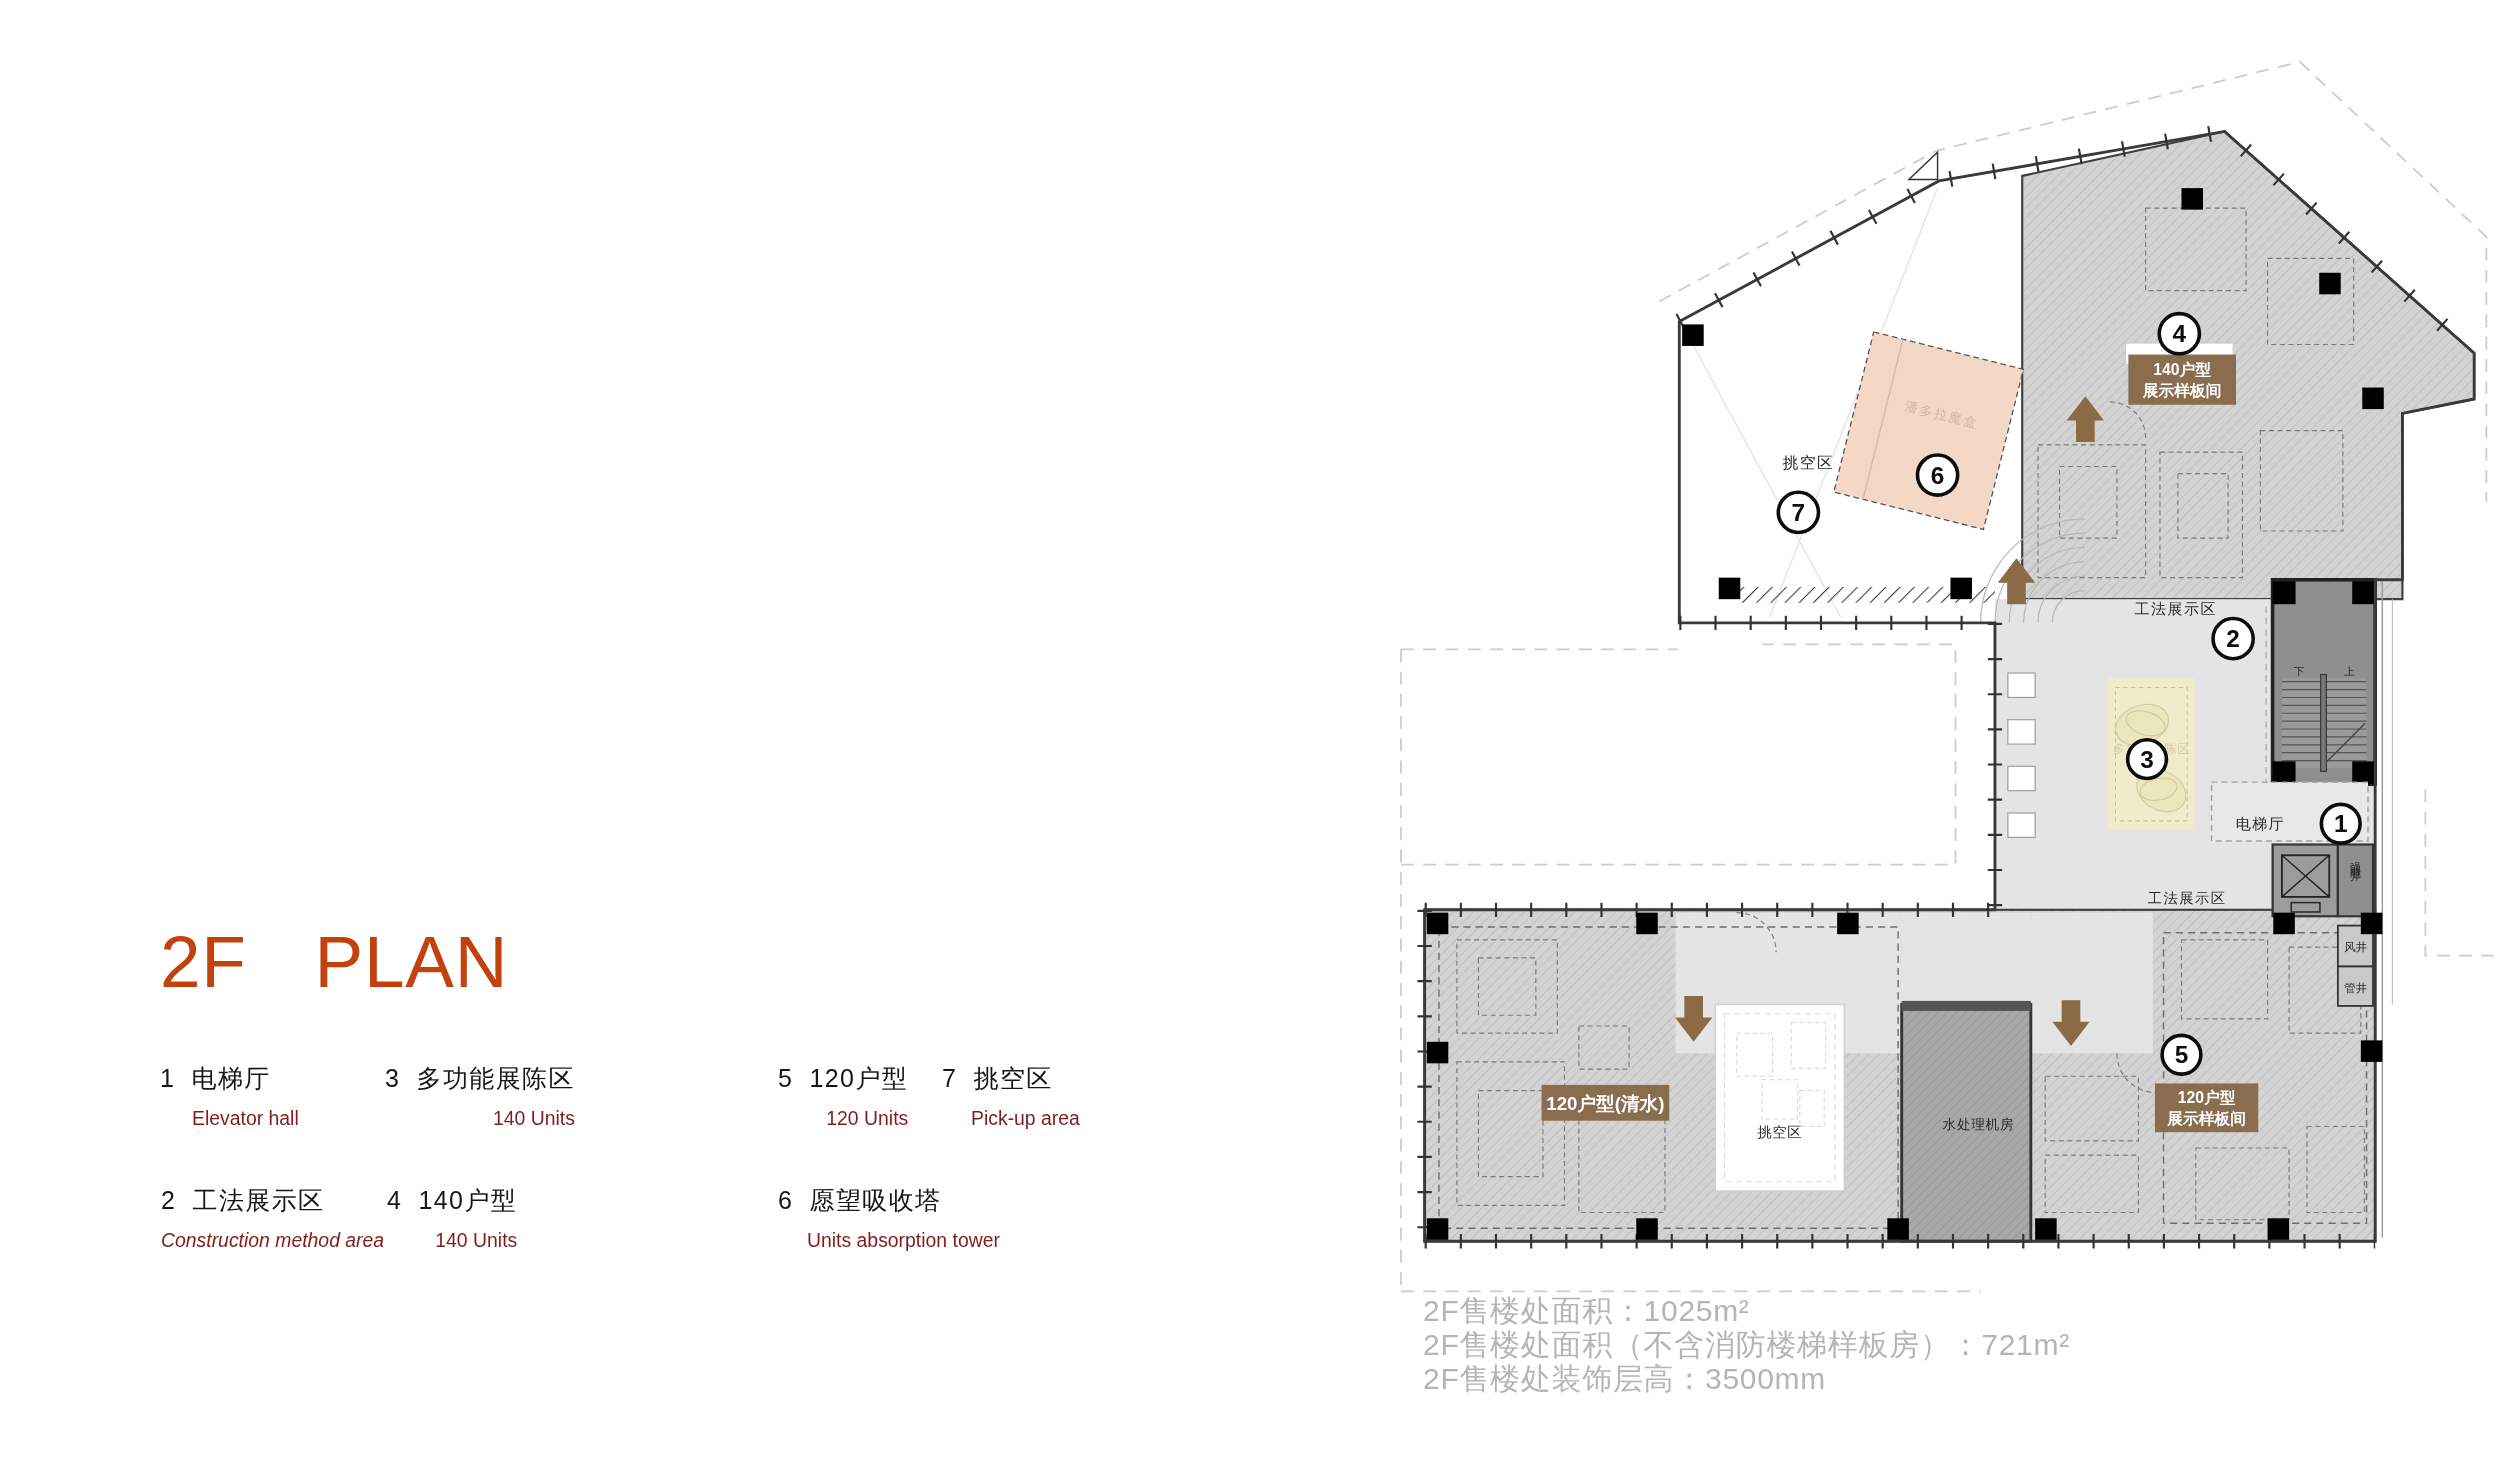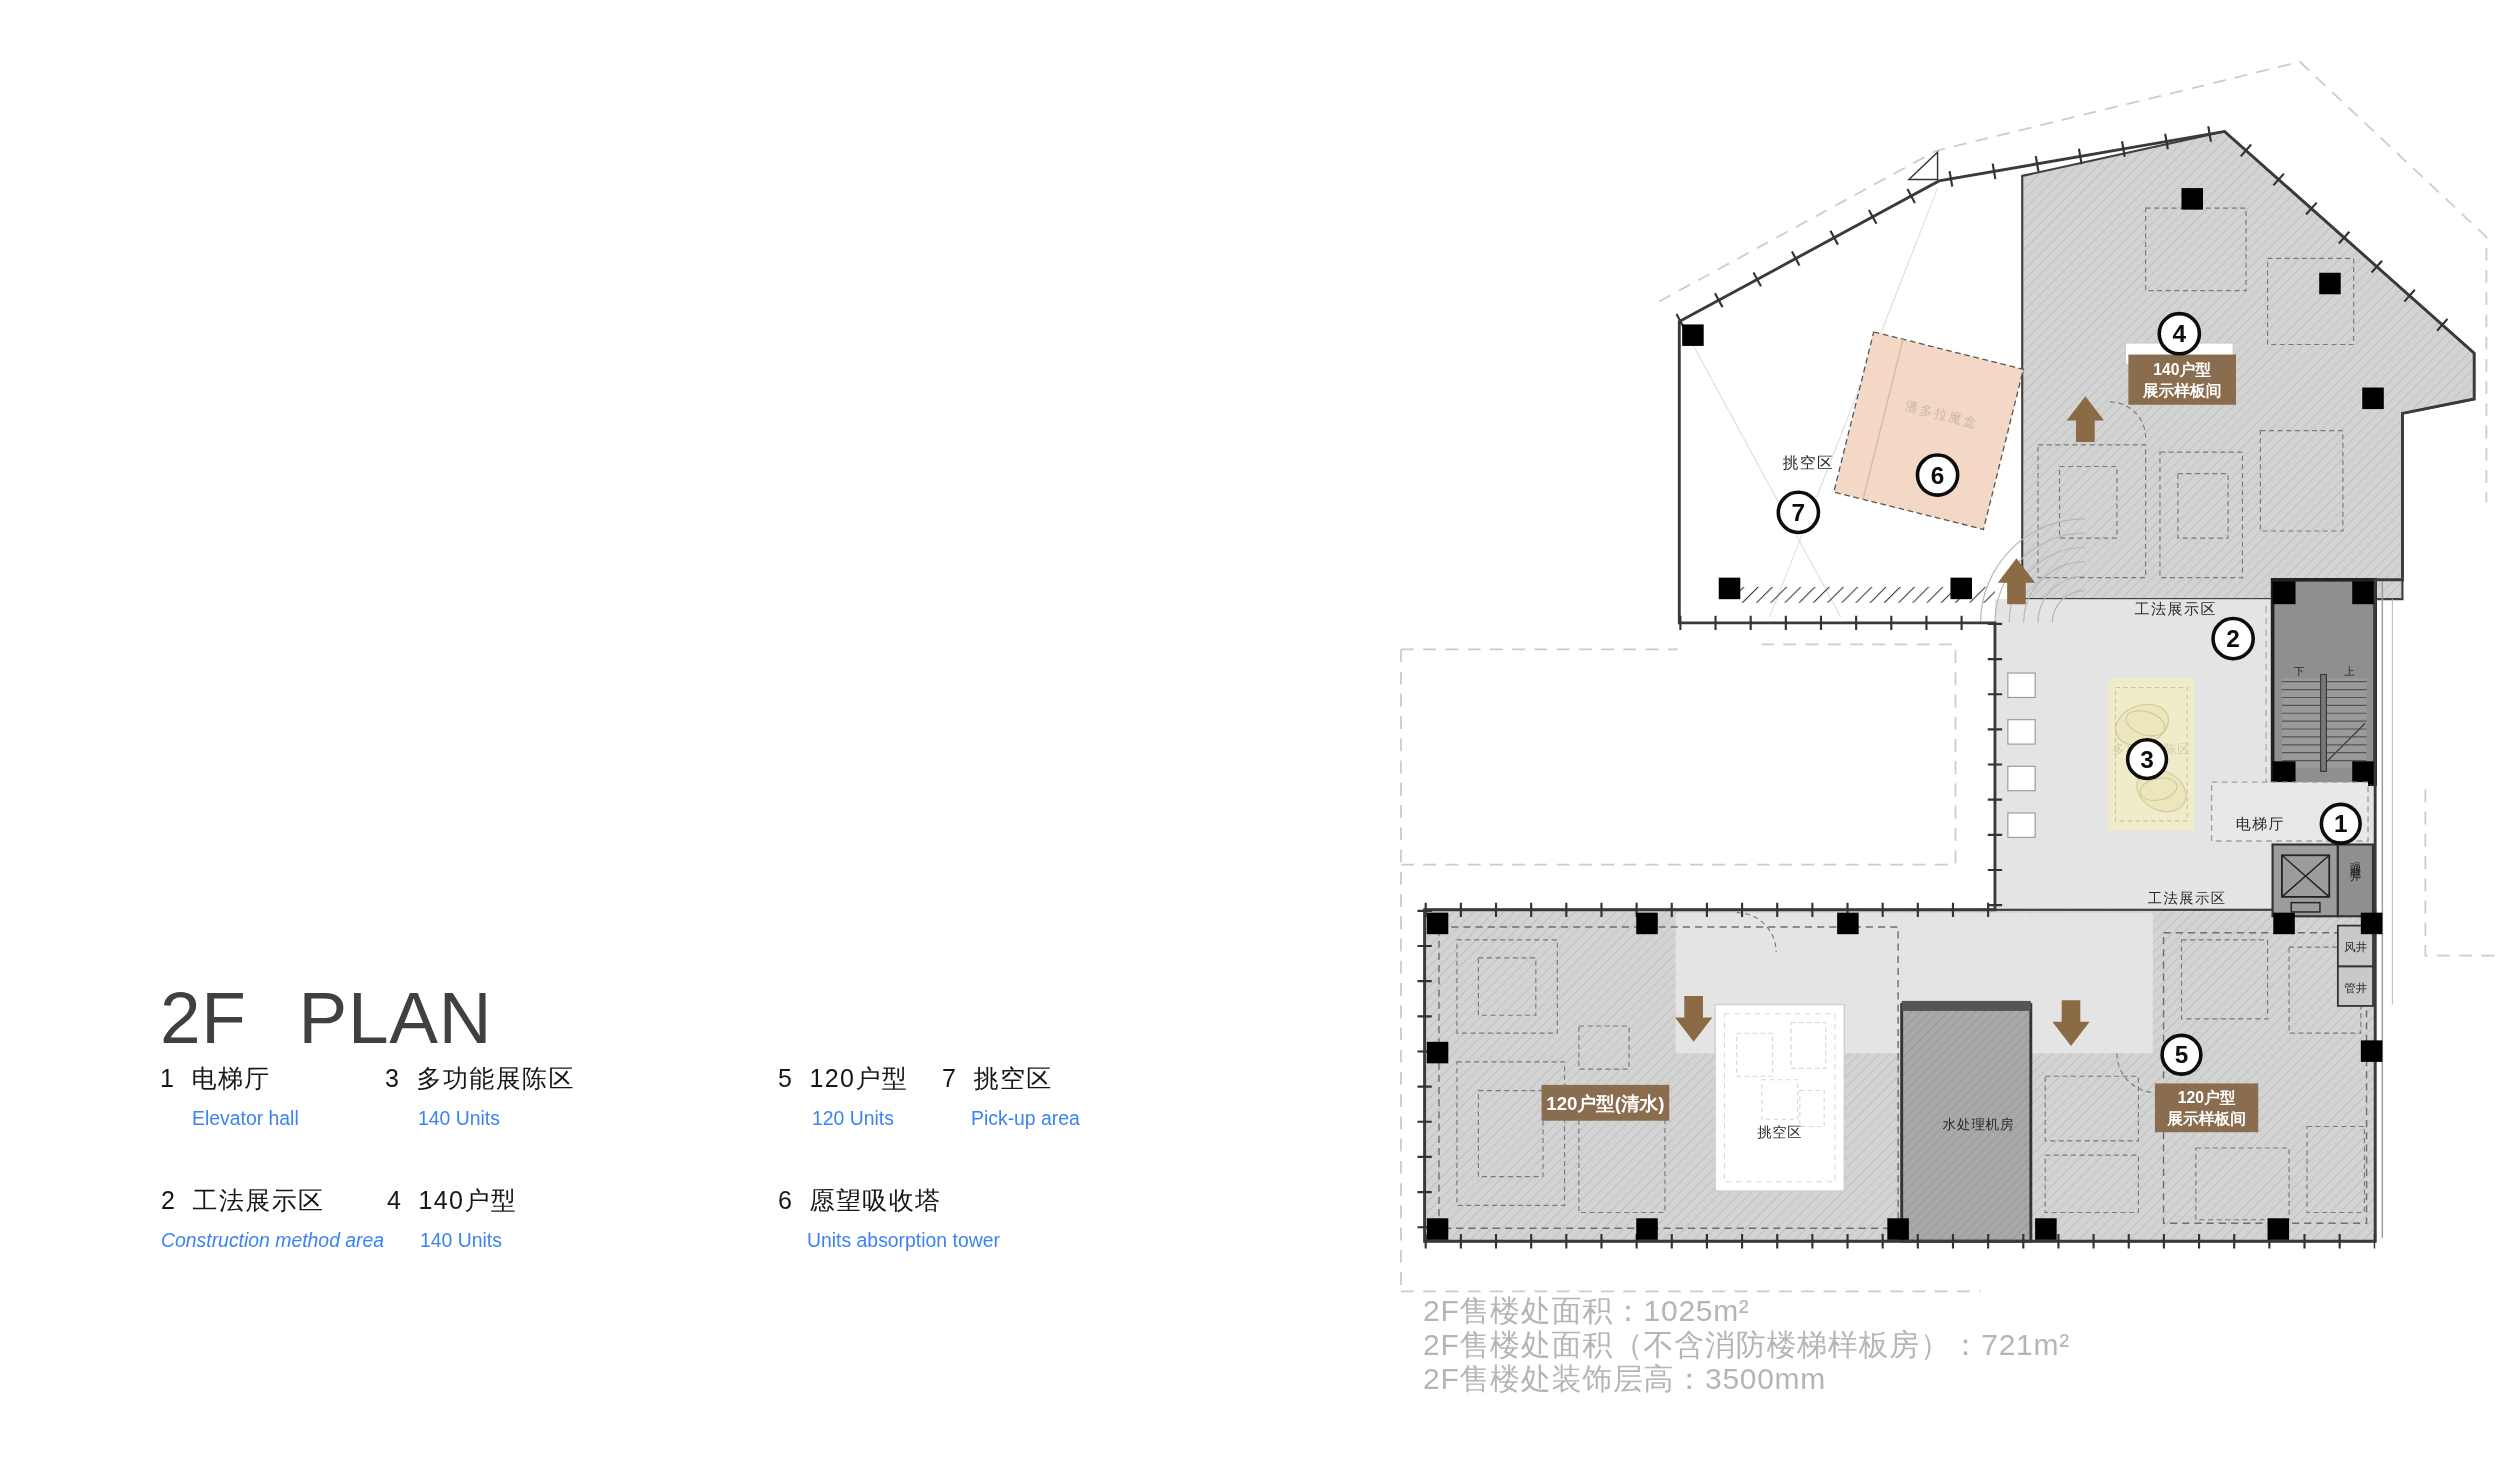--- a/index.html
+++ b/index.html
@@ -1,27 +1,27 @@
 <!DOCTYPE html>
 <html style="font-size:11.5px"><head>
 <meta charset="utf-8">
 <style>
   html,body{margin:0;padding:0;background:#ffffff;}
   #page{position:relative;width:2500px;height:1484px;background:#ffffff;overflow:hidden;
         font-family:"Liberation Sans",sans-serif;}
   
-  .title{position:absolute;top:976px;left:160px;color:#404040;font-size:73px;font-weight:500;
-         letter-spacing:0.7px;display:flex;}
+  .title{position:absolute;top:920px;left:160px;color:#c2410c;font-size:73px;font-weight:500;
+         letter-spacing:0.7px;display:flex;gap:16px;}
   .title .w2{margin-left:52px;}
   
   .lg{position:absolute;color:#161616;}
   .lg .zh{display:flex;align-items:baseline;font-size:25px;font-weight:500;}
   .lg .zh .num{width:21.5px;text-align:left;}
   .lg .zh .txt{margin-left:10px;letter-spacing:1.4px;}
-  .lg .en{margin-top:12.2px;font-size:19.4px;color:#3b82f6;font-weight:400;}
+  .lg .en{margin-top:12.2px;font-size:19.4px;color:#7f1d1d;font-weight:400;text-align:right;}
   
   .stats{position:absolute;left:1423px;top:1294px;color:#b5b5b5;font-size:30px;line-height:34px;letter-spacing:0.7px;}
   
   #plansvg{position:absolute;left:1378px;top:43px;}
   svg text{font-family:"Liberation Sans",sans-serif;}
   .lab{fill:#2a2a2a;}
   .cnum{fill:#0c0c0c;font-weight:bold;font-size:34px;}
   .tagtext{fill:#ffffff;font-weight:bold;}
   .faint{fill:#d3cca4;}
 </style>

